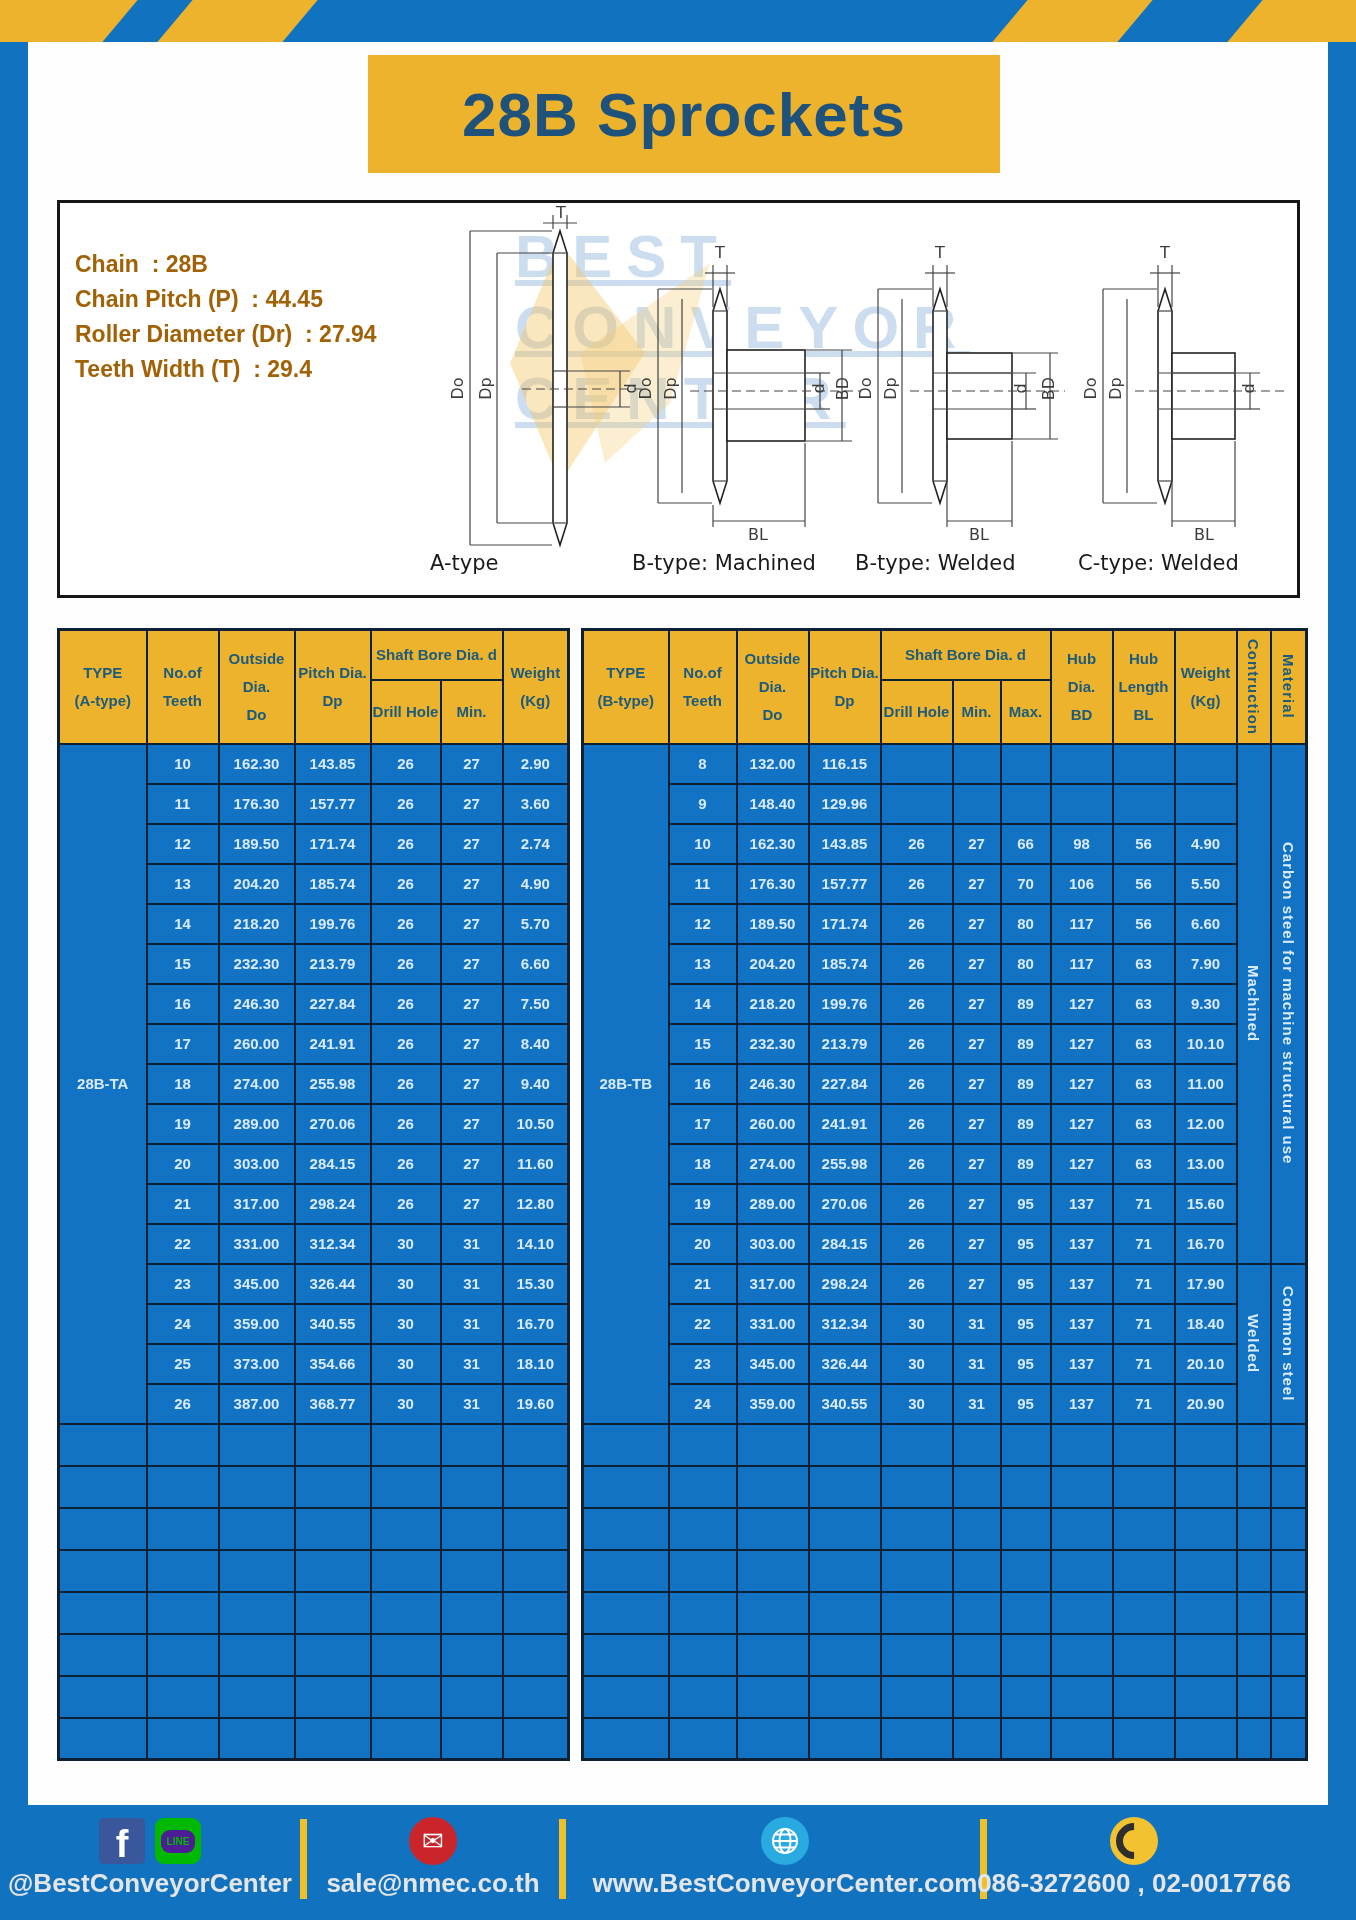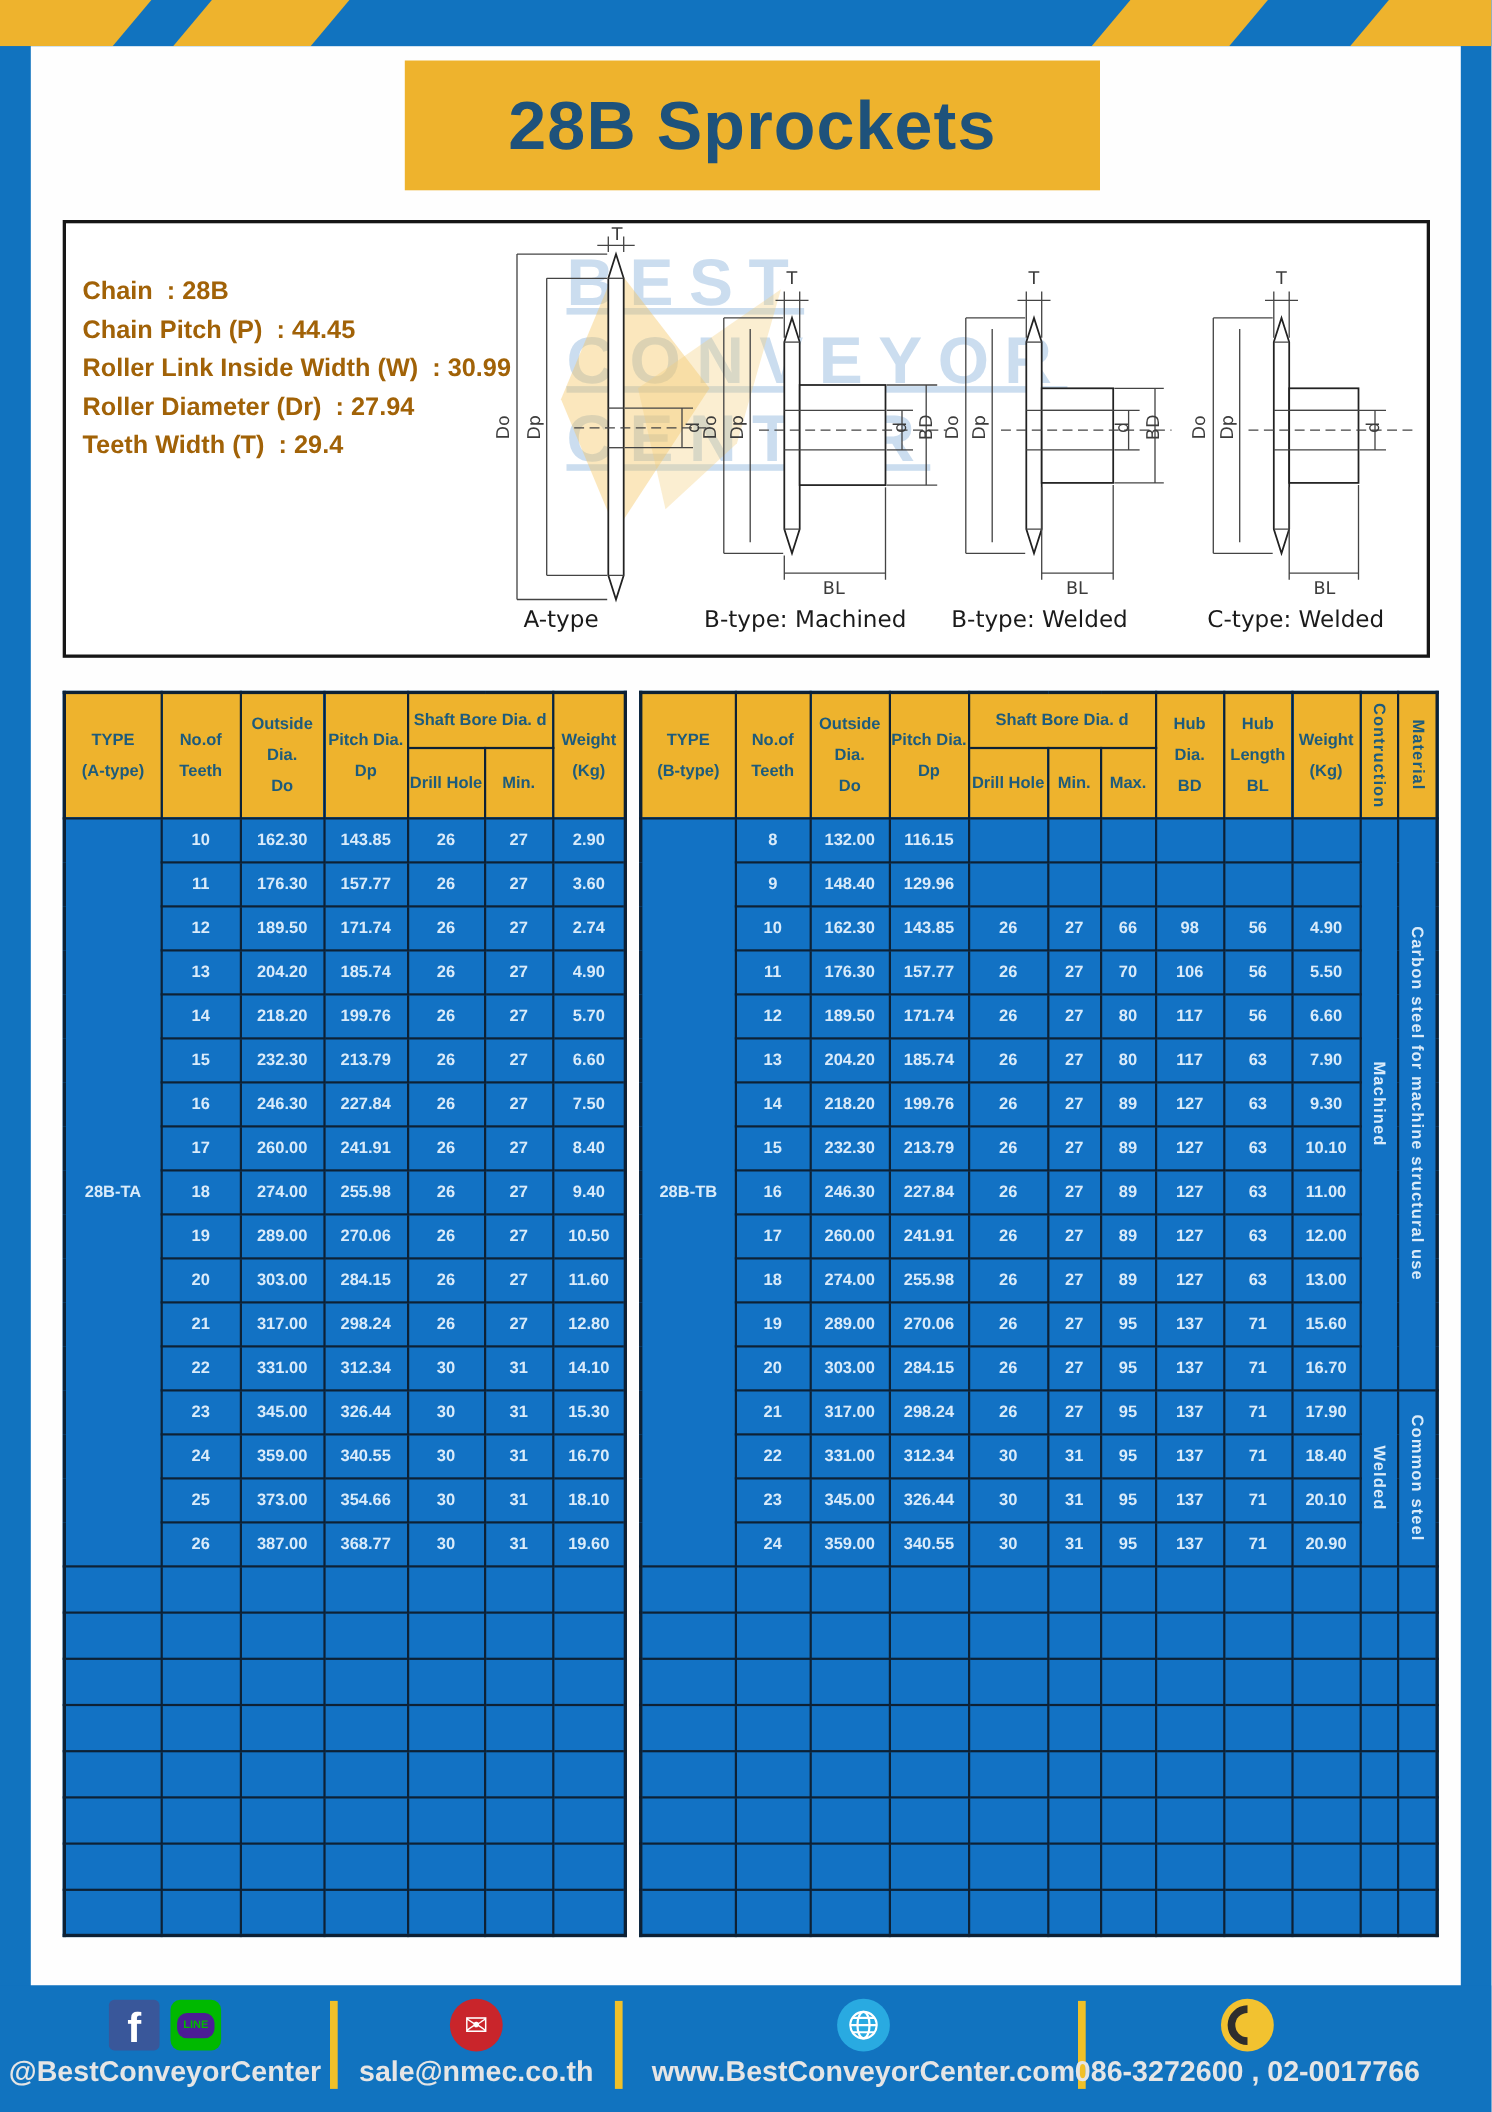--- a/index.html
+++ b/index.html
@@ -20,21 +20,21 @@
         border:3px solid #161616;box-sizing:border-box;}
   .watermark{position:absolute;left:455px;top:18px;font-size:60px;font-weight:bold;line-height:71px;
         letter-spacing:14px;color:rgba(140,180,220,0.45);white-space:pre-line;pointer-events:none;text-decoration:underline;}
   .specs{position:absolute;left:15px;top:44px;}
   .spec-line{display:block;font-size:23px;font-weight:bold;color:#a16207;line-height:35px;white-space:pre;}
   .dwg{position:absolute;left:0;top:0;width:1237px;height:392px;}
   .dim{position:absolute;font-family:"DejaVu Sans",sans-serif;font-size:16px;color:#3c3c3c;
         width:28px;text-align:center;}
   .dv{transform:rotate(-90deg);}
   .dtype{position:absolute;top:348px;font-family:"DejaVu Sans",sans-serif;font-size:21px;color:#1a1a1a;
-        text-align:center;}
+        }
   
   table.spec{position:absolute;border-collapse:collapse;table-layout:fixed;background:#1272c4;
         border:3px solid #0d2135;}
   table.spec th,table.spec td{border:2px solid #0d2135;text-align:center;vertical-align:middle;
         padding:0;overflow:hidden;}
   table.spec thead th{background:#eeb32d;color:#1d5b7c;font-weight:bold;font-size:15px;
         white-space:pre-line;line-height:1.85;}
   table.spec tbody td{color:#d9ebfa;font-size:15px;font-weight:bold;}
   table.spec tbody tr{height:40px;}
   table.spec tbody tr.empty{height:42px;}
@@ -216,21 +216,20 @@
     <span class="dim" style="left:1130px;top:322px;">BL</span>
 
     <span class="dtype" style="left:370px;width:160px;">A-type</span>
     <span class="dtype" style="left:572px;width:200px;">B-type: Machined</span>
     <span class="dtype" style="left:795px;width:180px;">B-type: Welded</span>
     <span class="dtype" style="left:1018px;width:200px;">C-type: Welded</span>
 
     <div class="specs">
       <span class="spec-line">Chain  : 28B</span>
       <span class="spec-line">Chain Pitch (P)  : 44.45</span>
-      <span class="spec-line">Roller Link Inside Width (W)  : 30.99</span>
       <span class="spec-line">Roller Diameter (Dr)  : 27.94</span>
       <span class="spec-line">Teeth Width (T)  : 29.4</span>
     </div>
   </div>
 
   <table class="spec" style="left:57px;top:628px;width:510px;">
     <colgroup>
       <col style="width:88px">
         <col style="width:72px">
         <col style="width:76px">

